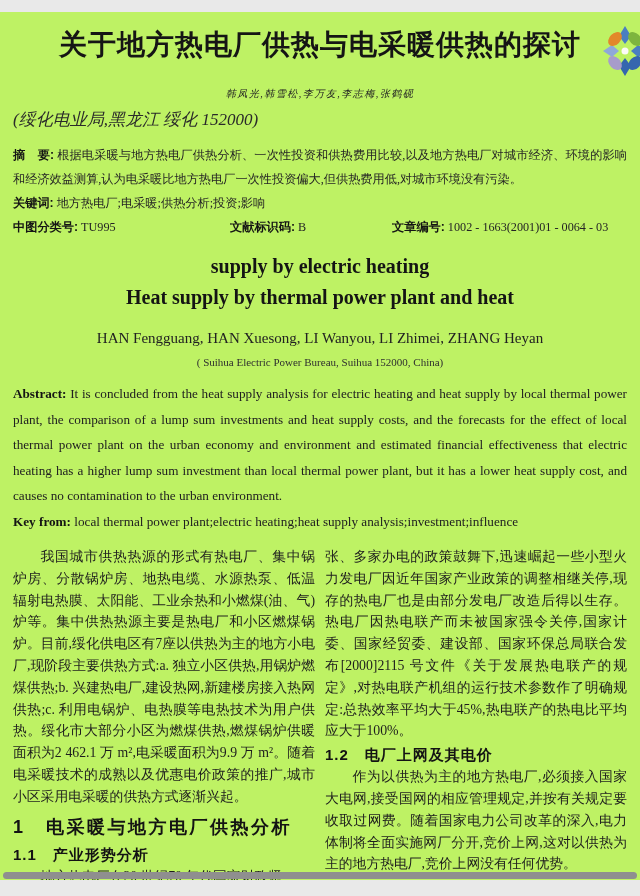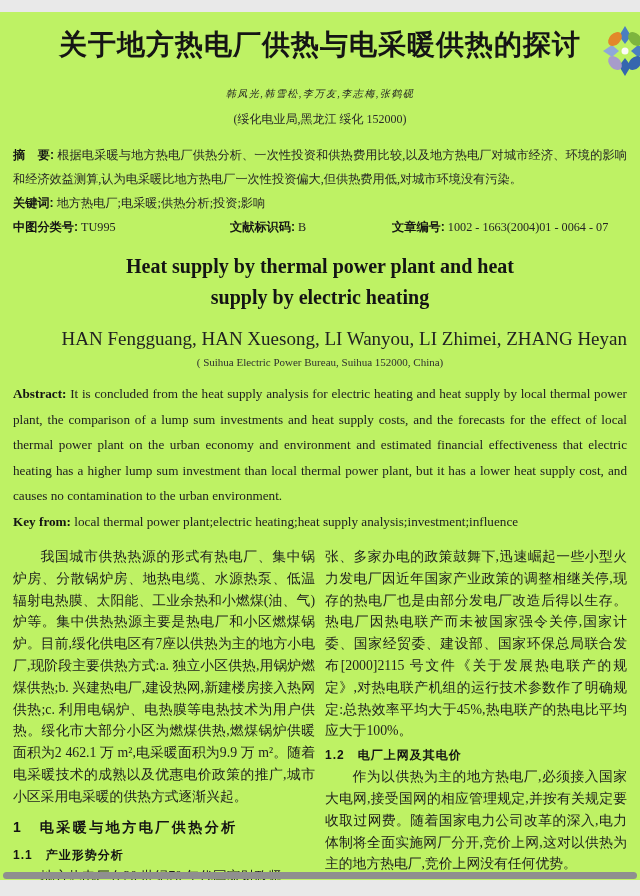--- a/index.html
+++ b/index.html
@@ -29,23 +29,23 @@
     margin-top:20px;
     text-align:center;
     font-size:10px;
     line-height:20px;
     font-style:italic;
     letter-spacing:1.5px;
     color:#222;
   }
   .affil-cn{
     margin-top:8px;
-    text-align:center;
-    font-size:12px;
+    font-size:17px;
     line-height:15px;
+    font-style:italic;
     color:#2a2a2a;
   }
 
   
   .meta{
     margin-top:16px;
     font-size:12.2px;
     line-height:24px;
     text-align:justify;
     color:#242424;
@@ -66,22 +66,22 @@
   .title-en{
     margin-top:12px;
     text-align:center;
     font-weight:bold;
     font-size:20px;
     line-height:31px;
     color:#141414;
   }
   .authors-en{
     margin-top:16px;
-    text-align:right;
-    font-size:19px;
+    text-align:center;
+    font-size:15px;
     line-height:19px;
     color:#222;
   }
   .affil-en{
     margin-top:7px;
     text-align:center;
     font-size:11px;
     line-height:14px;
     color:#2f2f2f;
   }
@@ -110,31 +110,31 @@
     text-align:justify;
     color:#1d1d1d;
     overflow:hidden;
   }
   .col p{margin:0;}
   .col p.indent{text-indent:2em;}
   .sec-h1{
     margin:7px 0 5px 0;
     font-family:"Liberation Sans","DejaVu Sans",sans-serif;
     font-weight:bold;
-    font-size:14px;
+    font-size:18px;
     line-height:24px;
     letter-spacing:2.5px;
     color:#131313;
     text-align:left;
   }
   .sec-h2{
     margin:2px 0 0 0;
     font-family:"Liberation Sans","DejaVu Sans",sans-serif;
     font-weight:bold;
-    font-size:12px;
+    font-size:15px;
     line-height:22px;
     letter-spacing:1px;
     color:#131313;
     text-align:left;
   }
 
   
   .logo{
     position:absolute;
     top:13px;
@@ -163,27 +163,27 @@
     <div class="authors-cn">韩凤光,韩雪松,李万友,李志梅,张鹤砚</div>
 
     <div class="affil-cn">(绥化电业局,黑龙江 绥化 152000)</div>
 
     <div class="meta">
       <p><span class="lbl">摘　要:</span> <span>根据电采暖与地方热电厂供热分析、一次性投资和供热费用比较,以及地方热电厂对城市经济、环境的影响和经济效益测算,认为电采暖比地方热电厂一次性投资偏大,但供热费用低,对城市环境没有污染。</span></p>
       <p><span class="lbl">关键词:</span> <span>地方热电厂;电采暖;供热分析;投资;影响</span></p>
       <p class="clc-row">
         <span class="seg seg1"><span class="lbl">中图分类号:</span> <span>TU995</span></span>
         <span class="seg seg2"><span class="lbl">文献标识码:</span> <span>B</span></span>
-        <span class="seg"><span class="lbl">文章编号:</span> <span>1002 - 1663(2004)01 - 0064 - 07</span></span>
+        <span class="seg"><span class="lbl">文章编号:</span> <span>1002 - 1663(2001)01 - 0064 - 03</span></span>
       </p>
     </div>
 
     <div class="title-en">
+      <div>supply by electric heating</div>
       <div>Heat supply by thermal power plant and heat</div>
-      <div>supply by electric heating</div>
     </div>
 
     <div class="authors-en">HAN Fengguang, HAN Xuesong, LI Wanyou, LI Zhimei, ZHANG Heyan</div>
 
     <div class="affil-en">( Suihua Electric Power Bureau, Suihua 152000, China)</div>
 
     <div class="abs-en">
       <p><span class="lbl">Abstract:</span> <span>It is concluded from the heat supply analysis for electric heating and heat supply by local thermal power plant, the comparison of a lump sum investments and heat supply costs, and the forecasts for the effect of local thermal power plant on the urban economy and environment and estimated financial effectiveness that electric heating has a higher lump sum investment than local thermal power plant, but it has a lower heat supply cost, and causes no contamination to the urban environment.</span></p>
       <p><span class="lbl">Key from:</span> <span>local thermal power plant;electric heating;heat supply analysis;investment;influence</span></p>
     </div>

